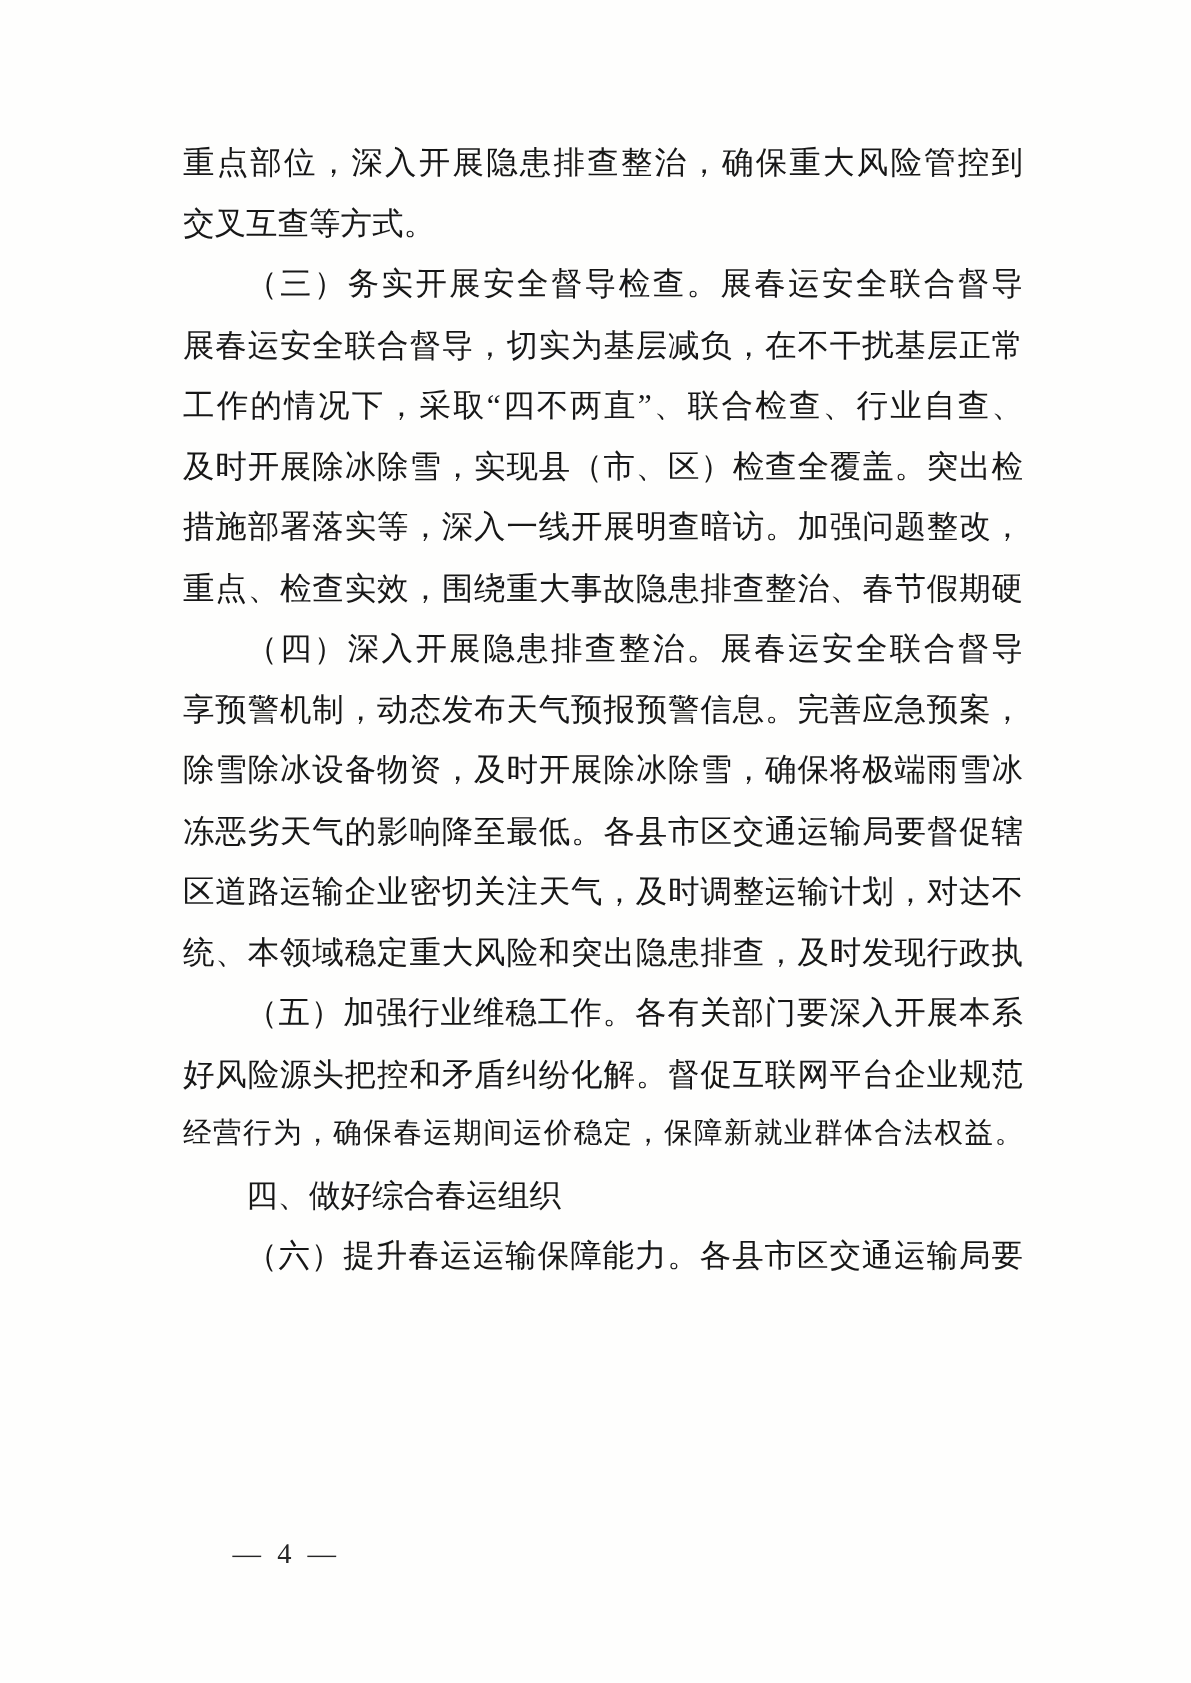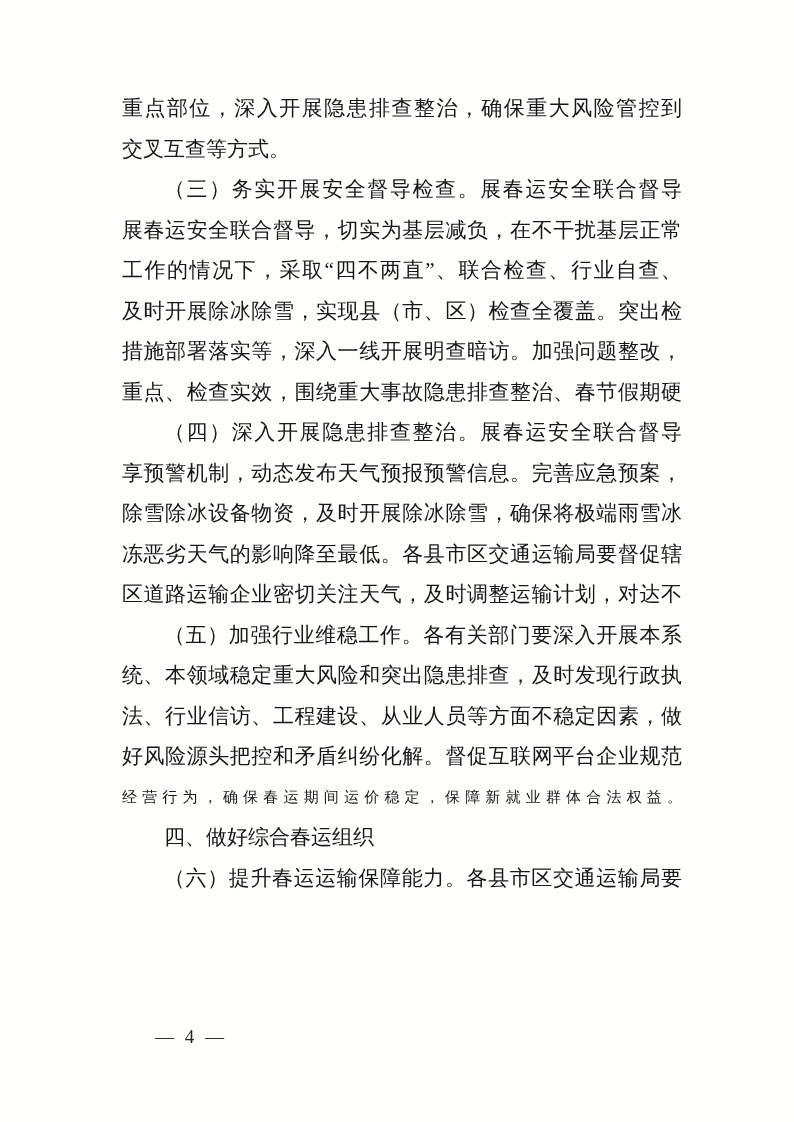--- a/index.html
+++ b/index.html
@@ -24,21 +24,21 @@
     font-size: 21px;
     line-height: 40.5px;
     height: 40.5px;
     overflow: hidden;
   }
   .line.justify {
     text-align: justify;
     text-align-last: justify;
   }
   .line.indent { text-indent: 42px; }
-  .line.tight { font-size: 15px; }
+  .line.tight { font-size: 19px; }
   .run { font-weight: normal; }
   .run.bold { font-weight: normal; }
   .run.sans { font-family: "Liberation Sans", "DejaVu Sans", sans-serif; margin-top: 48px; }
   .page-number {
     position: absolute;
     left: 155px;
     top: 1026px;
     font-size: 19px;
     letter-spacing: 3px;
     color: #262626;
@@ -55,22 +55,21 @@
       <div class="line justify"><span class="run">展春运安全联合督导，切实为基层减负，在不干扰基层正常</span></div>
       <div class="line justify"><span class="run">工作的情况下，采取“四不两直”、联合检查、行业自查、</span></div>
       <div class="line justify"><span class="run">及时开展除冰除雪，实现县（市、区）检查全覆盖。突出检查</span></div>
       <div class="line justify"><span class="run">措施部署落实等，深入一线开展明查暗访。加强问题整改，</span></div>
       <div class="line justify"><span class="run">重点、检查实效，围绕重大事故隐患排查整治、春节假期硬</span></div>
       <div class="line justify indent"><span class="run bold">（四）深入开展隐患排查整治。</span><span class="run">展春运安全联合督导</span></div>
       <div class="line justify"><span class="run">享预警机制，动态发布天气预报预警信息。完善应急预案，</span></div>
       <div class="line justify"><span class="run">除雪除冰设备物资，及时开展除冰除雪，确保将极端雨雪冰</span></div>
       <div class="line justify"><span class="run">冻恶劣天气的影响降至最低。各县市区交通运输局要督促辖</span></div>
       <div class="line justify"><span class="run">区道路运输企业密切关注天气，及时调整运输计划，对达不</span></div>
+      <div class="line justify"><span class="run">统、本领域稳定重大风险和突出隐患排查，及时发现行政执</span></div>
       <div class="line justify indent"><span class="run bold">（五）加强行业维稳工作。</span><span class="run">各有关部门要深入开展本系</span></div>
-      <div class="line justify"><span class="run">统、本领域稳定重大风险和突出隐患排查，及时发现行政执</span></div>
-      <div class="line justify"><span class="run">法、行业信访、工程建设、从业人员等方面不稳定因素，做</span></div>
       <div class="line justify"><span class="run">好风险源头把控和矛盾纠纷化解。督促互联网平台企业规范</span></div>
       <div class="line justify tight"><span class="run">经营行为，确保春运期间运价稳定，保障新就业群体合法权益。</span></div>
       <div class="line indent"><span class="run bold sans">四、做好综合春运组织</span></div>
       <div class="line justify indent"><span class="run bold">（六）提升春运运输保障能力。</span><span class="run">各县市区交通运输局要</span></div>
     </div>
   <div class="page-number">— 4 —</div>
 </div>
 
 </body></html>

